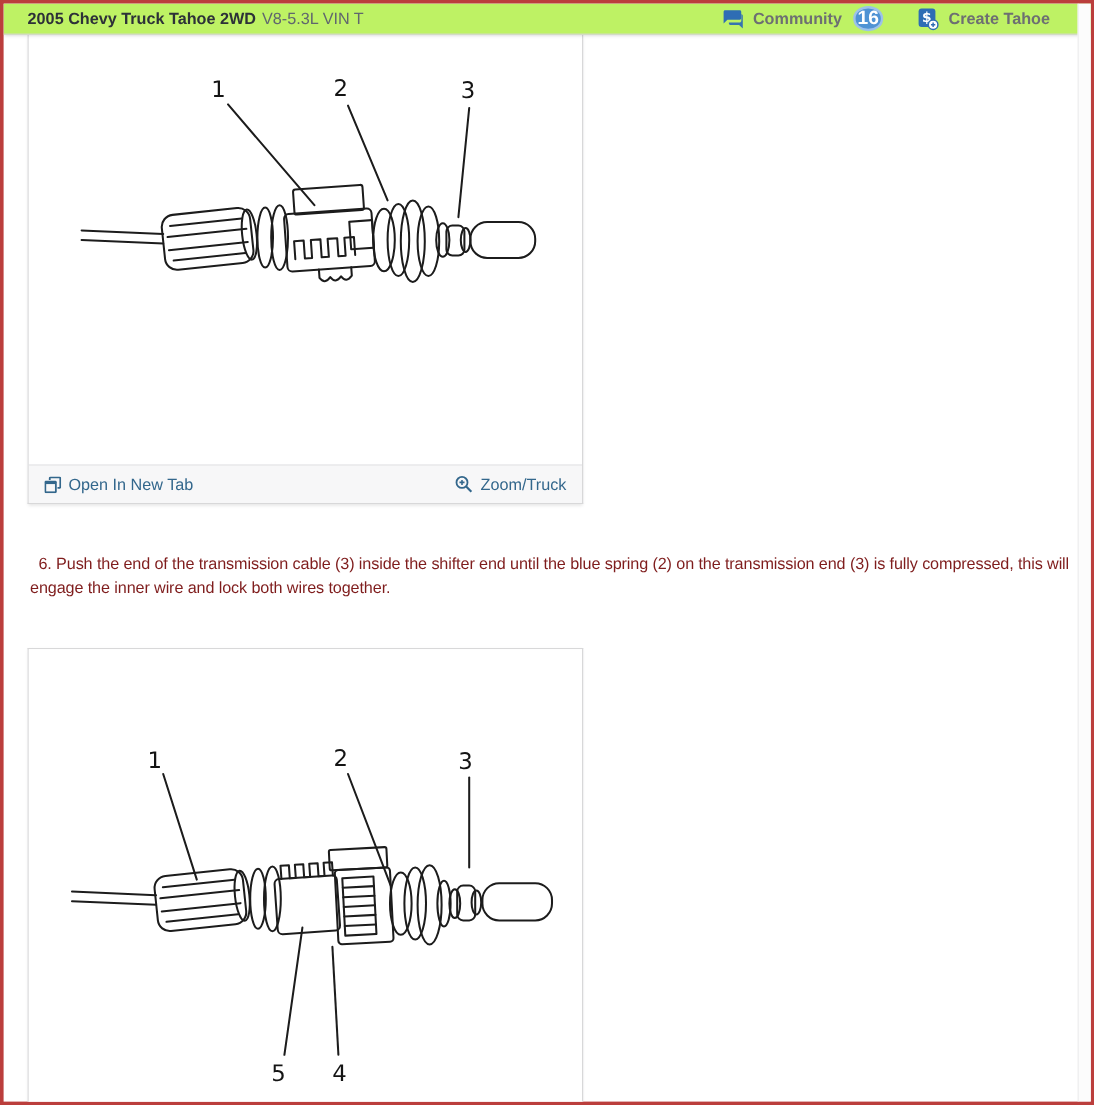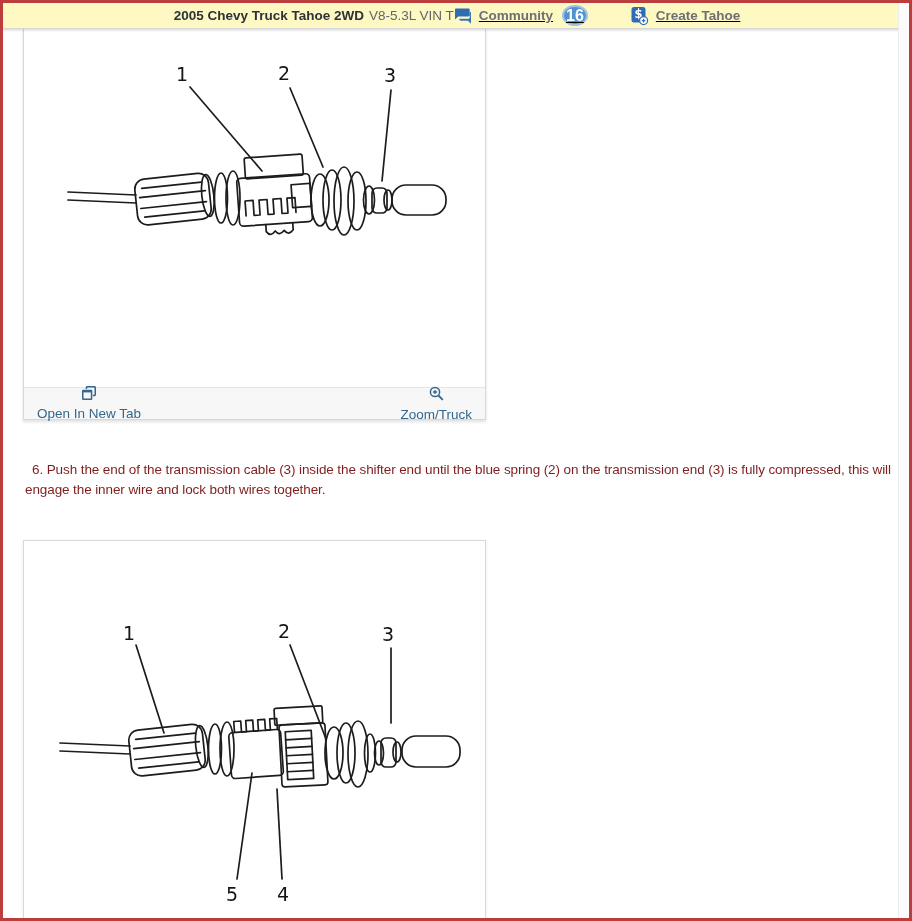--- a/index.html
+++ b/index.html
@@ -10,30 +10,30 @@
     width: 912px; height: 921px;
     border: 3px solid #bb3e3c;
     background: #fff;
     overflow: hidden;
   }
 
   
   .header {
     position: relative;
     height: 26px;
-    background: #fef9c3;
+    background: #bef264;
     border-bottom: 1px solid #d6d6d8;
     box-shadow: 0 1px 3px rgba(0,0,0,.18);
-    display: flex; align-items: center; justify-content: center;
+    display: flex; align-items: center; justify-content: space-between;
     padding: 0 18px 0 20px;
     z-index: 5;
   }
   .vehicle-title { font-size: 13.5px; color: #60666e; white-space: nowrap; }
   .vehicle-title b { color: #2d3138; font-weight: bold; margin-right: 5px; }
-  .header-actions { display: flex; align-items: center; gap: 42px; margin-right: 0; text-decoration: underline; }
+  .header-actions { display: flex; align-items: center; gap: 28px; margin-right: 16px; }
   .header-action {
     display: flex; align-items: center; gap: 7px;
     font-size: 13.5px; font-weight: bold; color: #6d6f72;
     cursor: pointer; white-space: nowrap;
   }
   .count-badge {
     min-width: 21px; height: 21px; border-radius: 50%;
     background: #4f93d4; border: 2px solid #9dc2e8;
     color: #fff; font-size: 16px; font-weight: bold;
     display: flex; align-items: center; justify-content: center;
@@ -59,21 +59,21 @@
   }
   .figure-area { display: block; background: #fff; }
 
   .panel-footer {
     height: 32px; background: #f7f7f8; border-top: 1px solid #e5e5e6;
     display: flex; align-items: center; justify-content: space-between;
     padding: 0 13px;
   }
   .panel-link {
     display: flex; align-items: center; gap: 6px;
-    color: #33678c; font-size: 13.5px; cursor: pointer; text-decoration: none; flex-direction: column;
+    color: #33678c; font-size: 13.5px; cursor: pointer; text-decoration: none;
   }
 
   
   .instruction {
     margin: 40px 10px 40px 0;
     padding-left: 22px;
     text-indent: 7px;
     font-size: 13.5px; letter-spacing: -0.1px;
     color: #7f1d1d; line-height: 20px;
     max-width: 898px;

